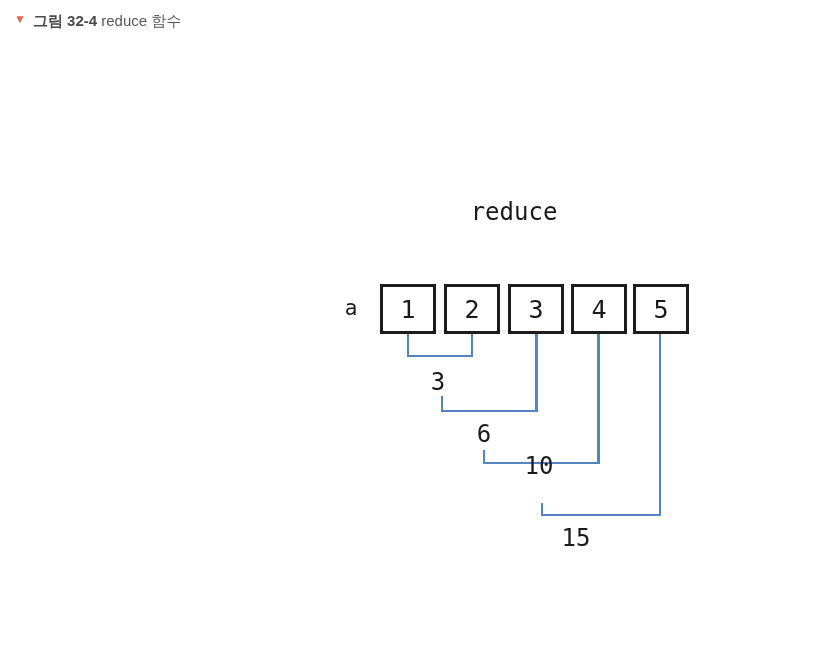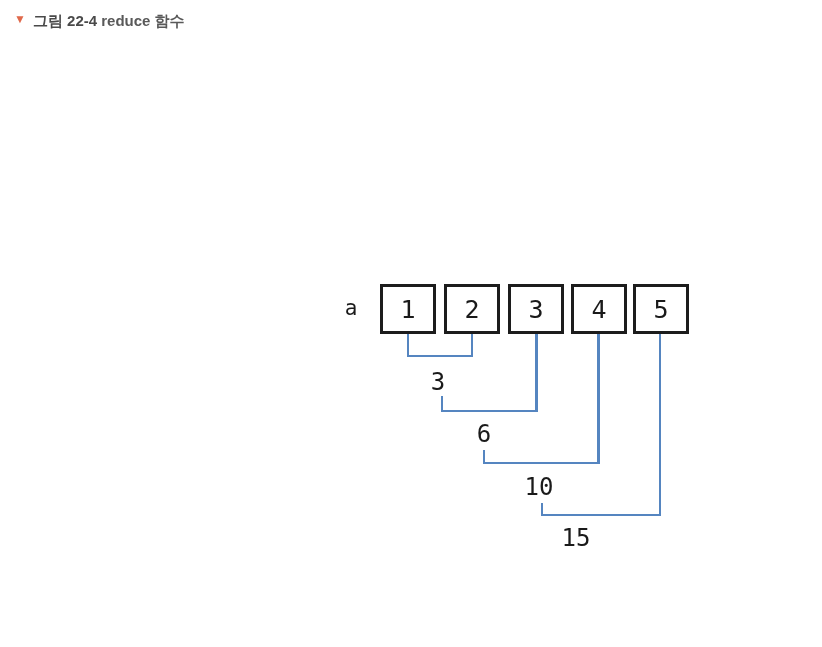--- a/index.html
+++ b/index.html
@@ -31,21 +31,21 @@
     color: #e0694b;
     font-size: 12px;
     margin-right: 7px;
     transform: translateY(-1px);
   }
   .caption .fig-label {
     font-weight: bold;
     color: #4a4a4a;
   }
   .caption .fig-title {
-    font-weight: bold;
+    font-weight: normal;
     color: #595959;
   }
 
   
   .mono {
     font-family: "DejaVu Sans Mono", monospace;
     color: #1a1a1a;
   }
   .diagram-title {
     position: absolute;
@@ -80,21 +80,21 @@
   .cell.c3 { left: 571px; }
   .cell.c4 { left: 633px; }
 
   .sum-label {
     position: absolute;
     transform: translateX(-50%);
     font-size: 24px;
   }
   .sum-label.s0 { left: 438px; top: 368px; }
   .sum-label.s1 { left: 484px; top: 420px; }
-  .sum-label.s2 { left: 539px; top: 473px; }
+  .sum-label.s2 { left: 539px; top: 452px; }
   .sum-label.s3 { left: 576px; top: 524px; }
 
   
   .u-bracket {
     position: absolute;
     left: 407px;
     top: 334px;
     width: 66px;
     height: 23px;
     box-sizing: border-box;
@@ -121,24 +121,25 @@
   .v-line.v2 { left: 597px; height: 130px; }
   .v-line.v3 { left: 658.5px; height: 182px; }
 </style>
 </head>
 <body>
 
 <div id="canvas">
 
   <div class="caption">
     <span class="marker">▼</span>
-    <span class="fig-label">그림 22-4</span>
+    <span class="fig-label">그림 32-4</span>
     <span class="fig-title"> reduce 함수</span>
   </div>
 
+  <div class="diagram-title mono">reduce</div>
 
   <div class="array-label mono">a</div>
 
   <div class="cell c0 mono">1</div>
   <div class="cell c1 mono">2</div>
   <div class="cell c2 mono">3</div>
   <div class="cell c3 mono">4</div>
   <div class="cell c4 mono">5</div>
 
   <div class="u-bracket"></div>

